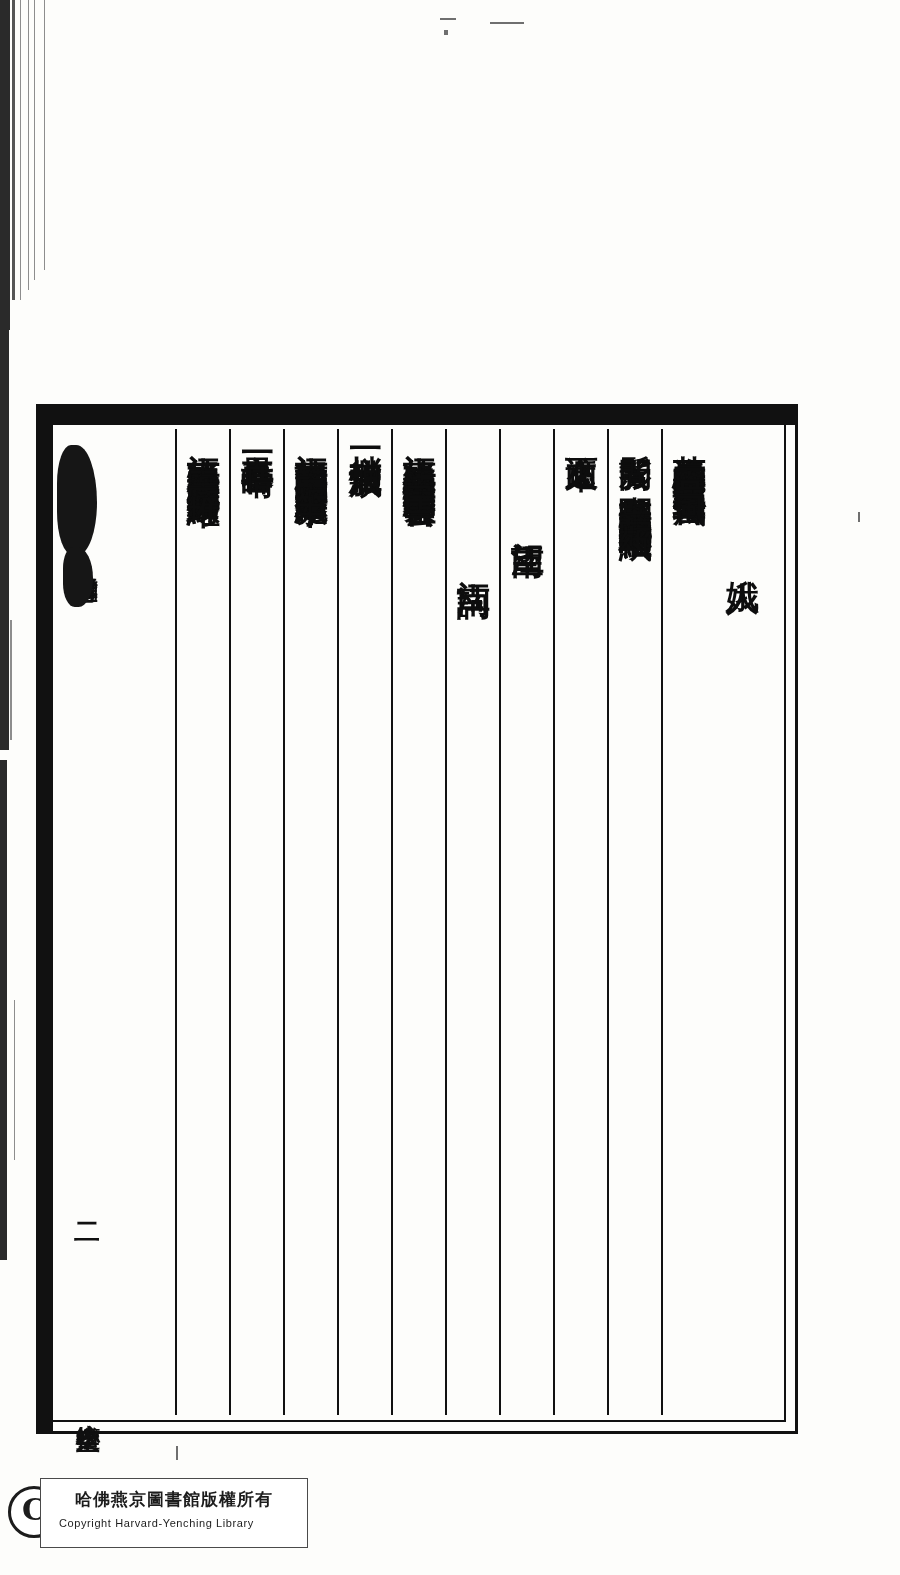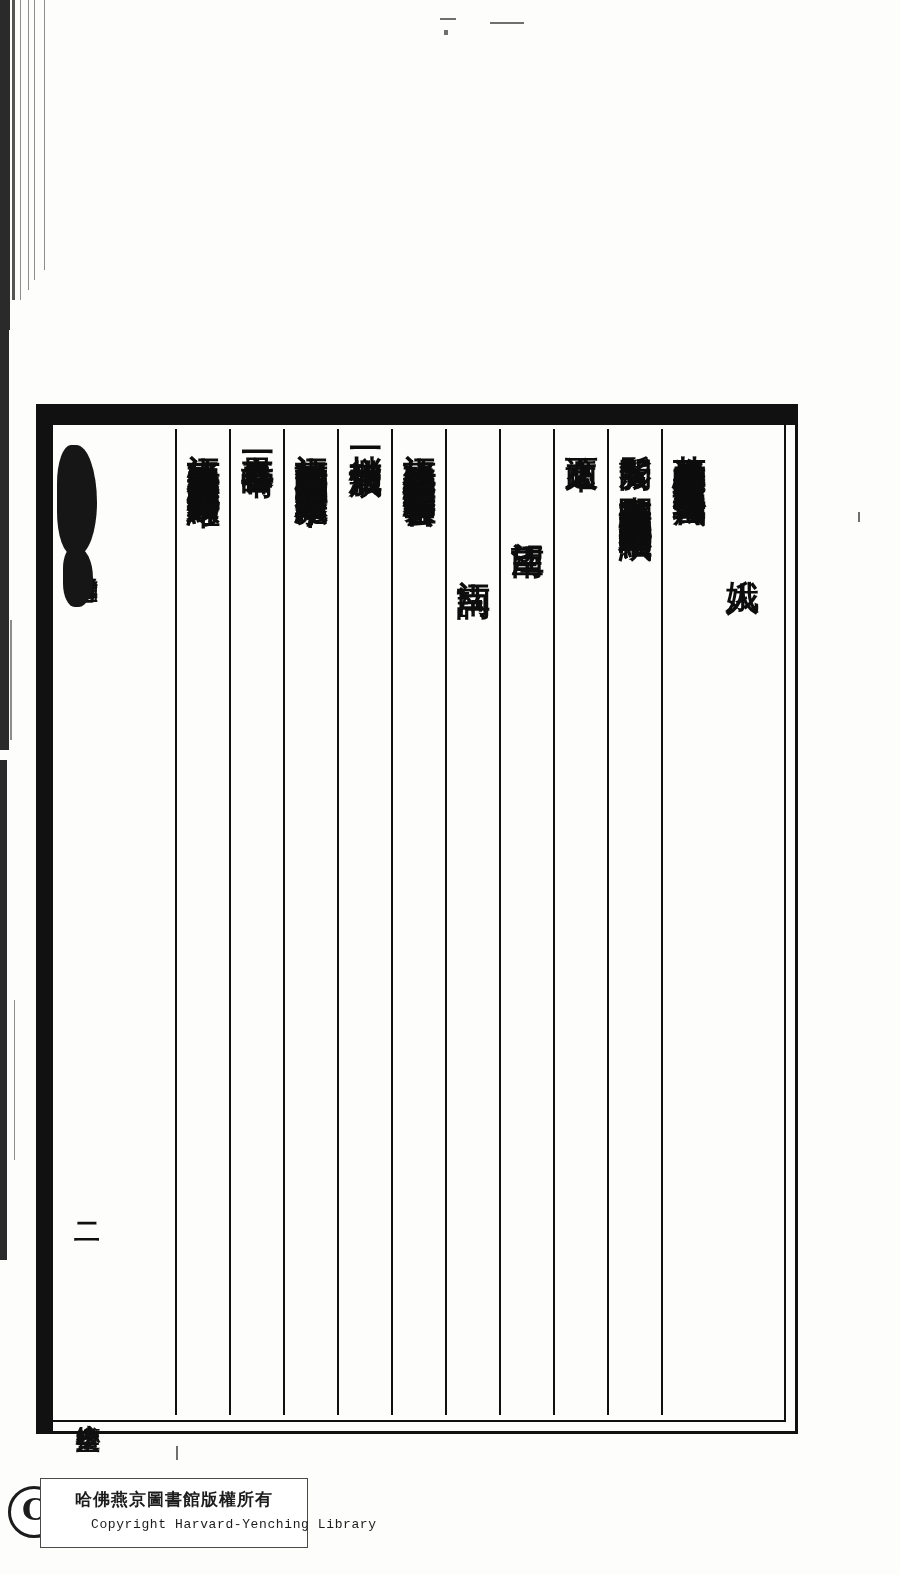--- a/index.html
+++ b/index.html
@@ -168,26 +168,26 @@
     top: 9px;
     font-size: 17px;
     letter-spacing: 1px;
     color: #1c1c1c;
     font-weight: 700;
     white-space: nowrap;
     text-align: right;
   }
   #stamp .en {
     position: absolute;
-    left: 50px;
+    left: 18px;
     top: 38px;
-    font-size: 13px;
+    font-size: 11px;
     letter-spacing: 0.6px;
     color: #1c1c1c;
-    font-family: Liberation Mono, monospace;
+    font-family: Liberation Sans, sans-serif;
     white-space: nowrap;
   }
   #stamp-c {
     position: absolute;
     left: 8px;
     top: 1486px;
     width: 46px;
     height: 46px;
     border: 3px solid #1c1c1c;
     border-radius: 50%;

